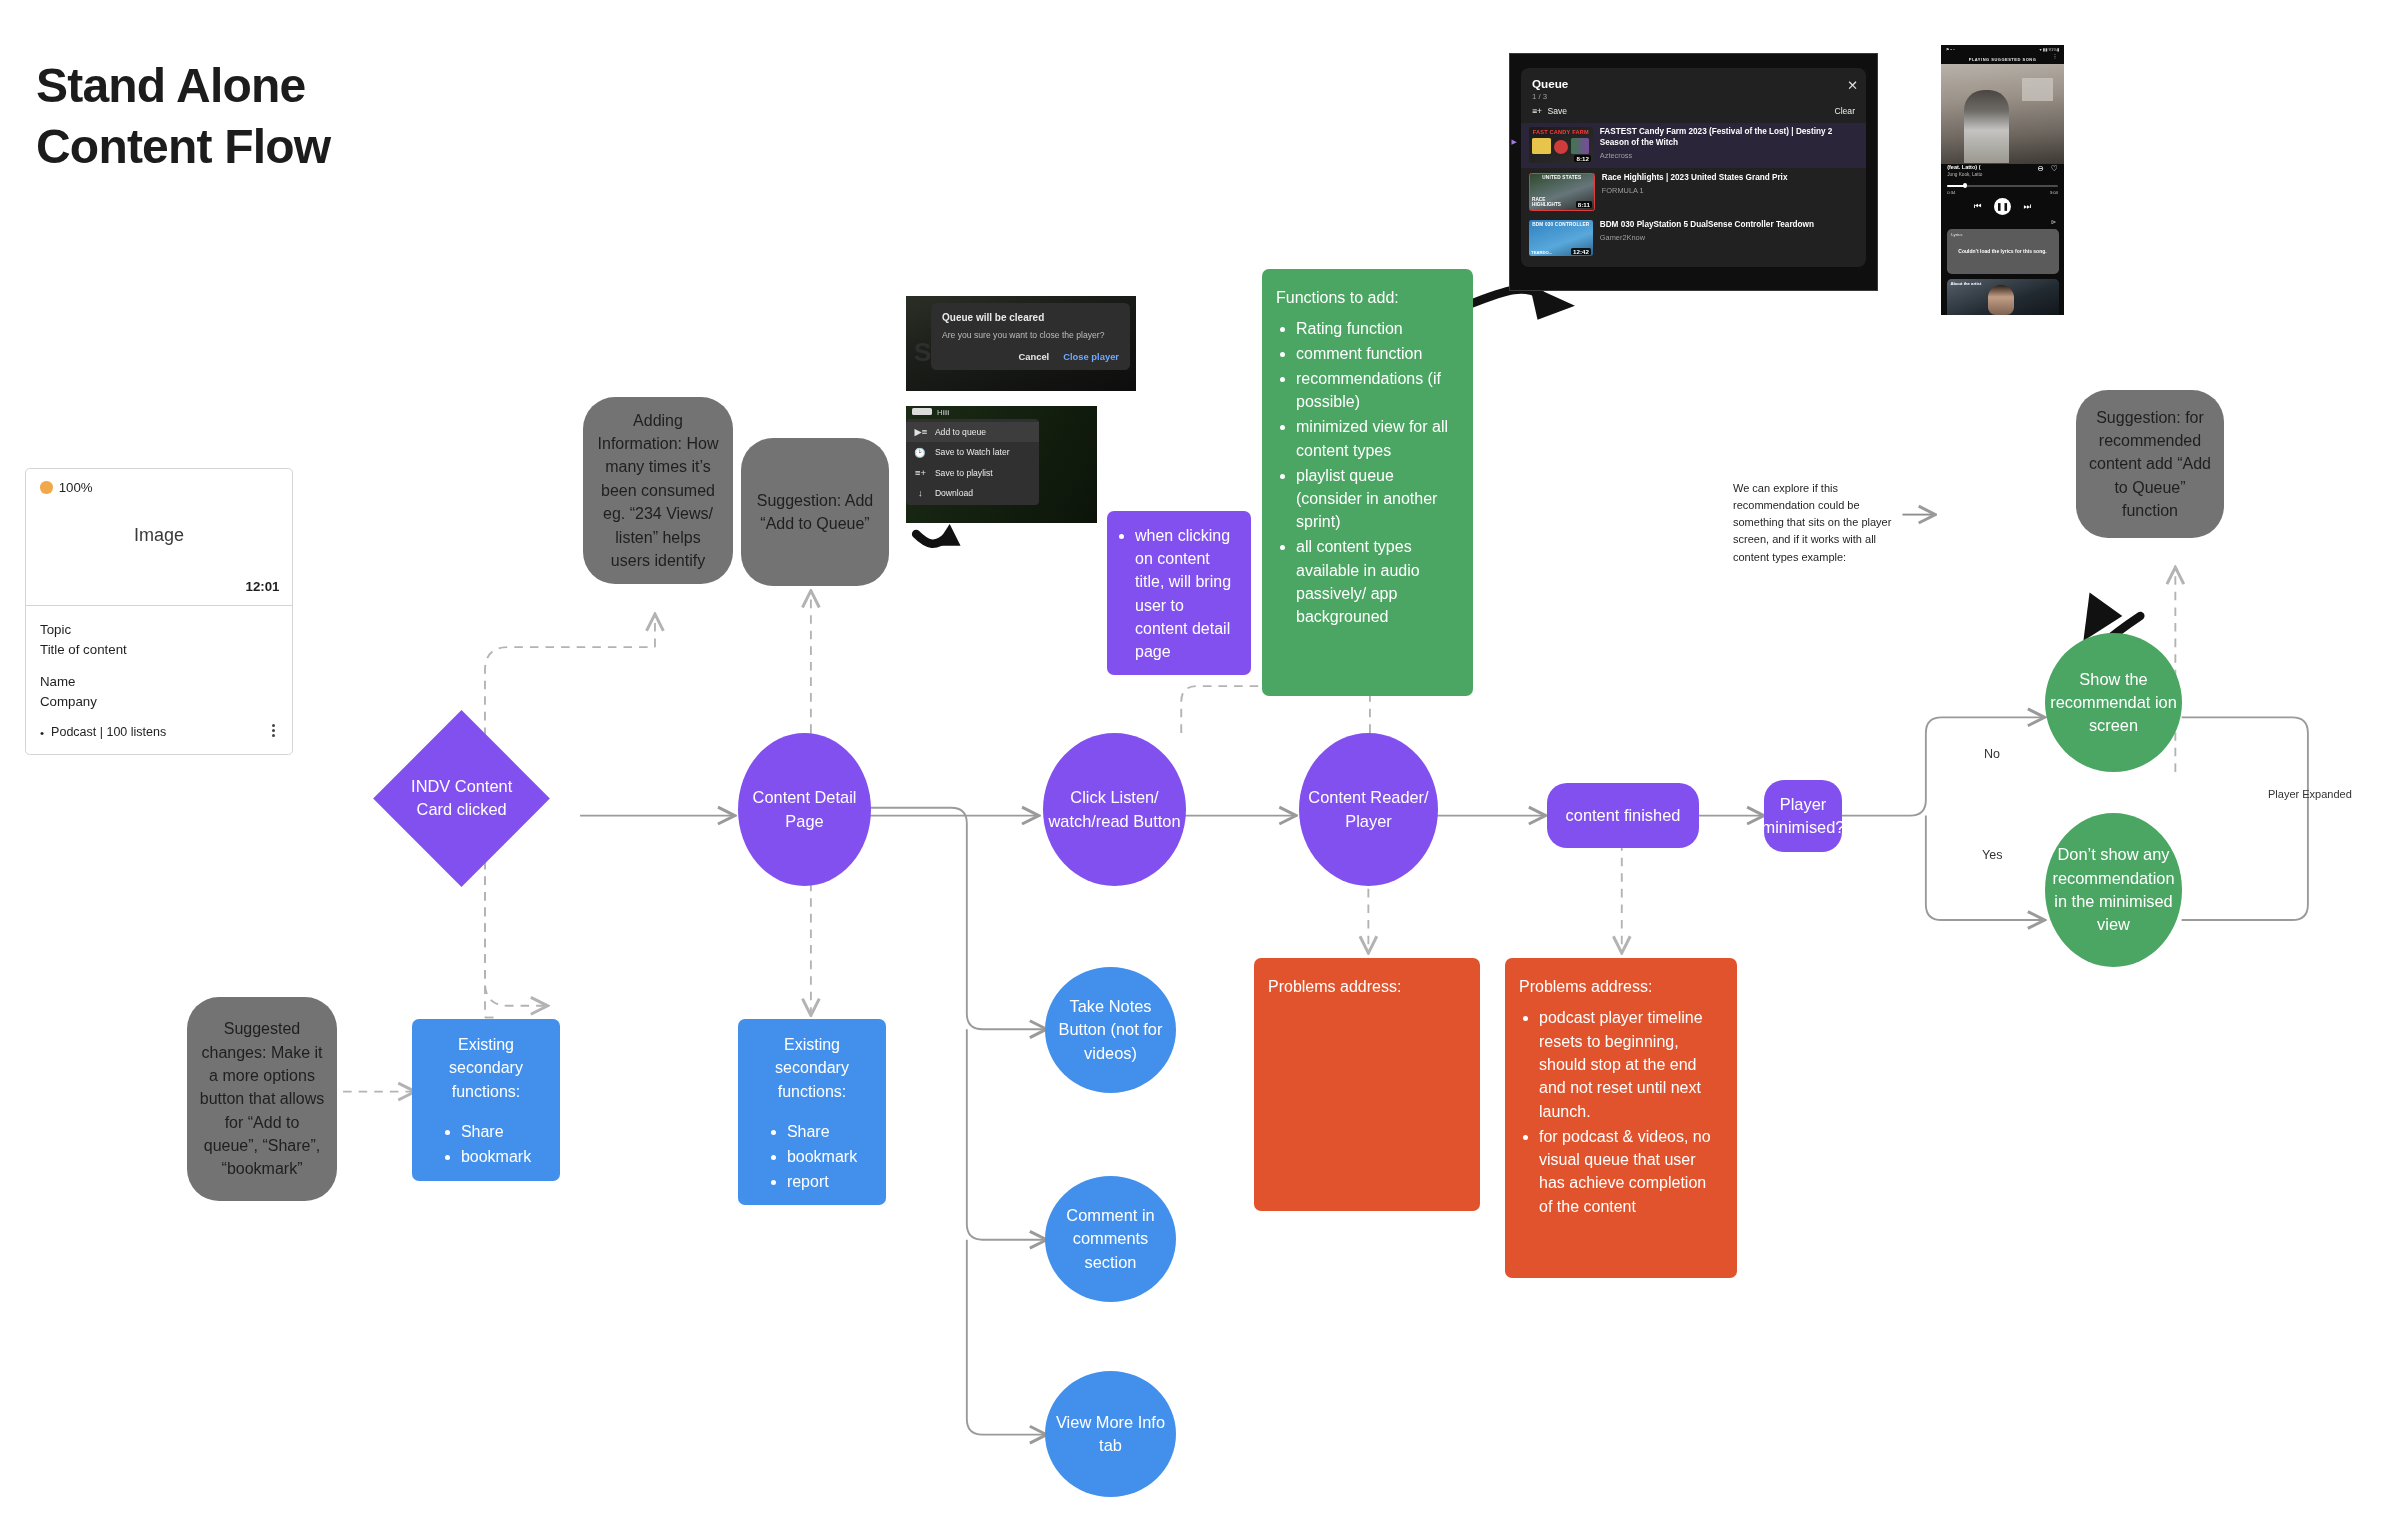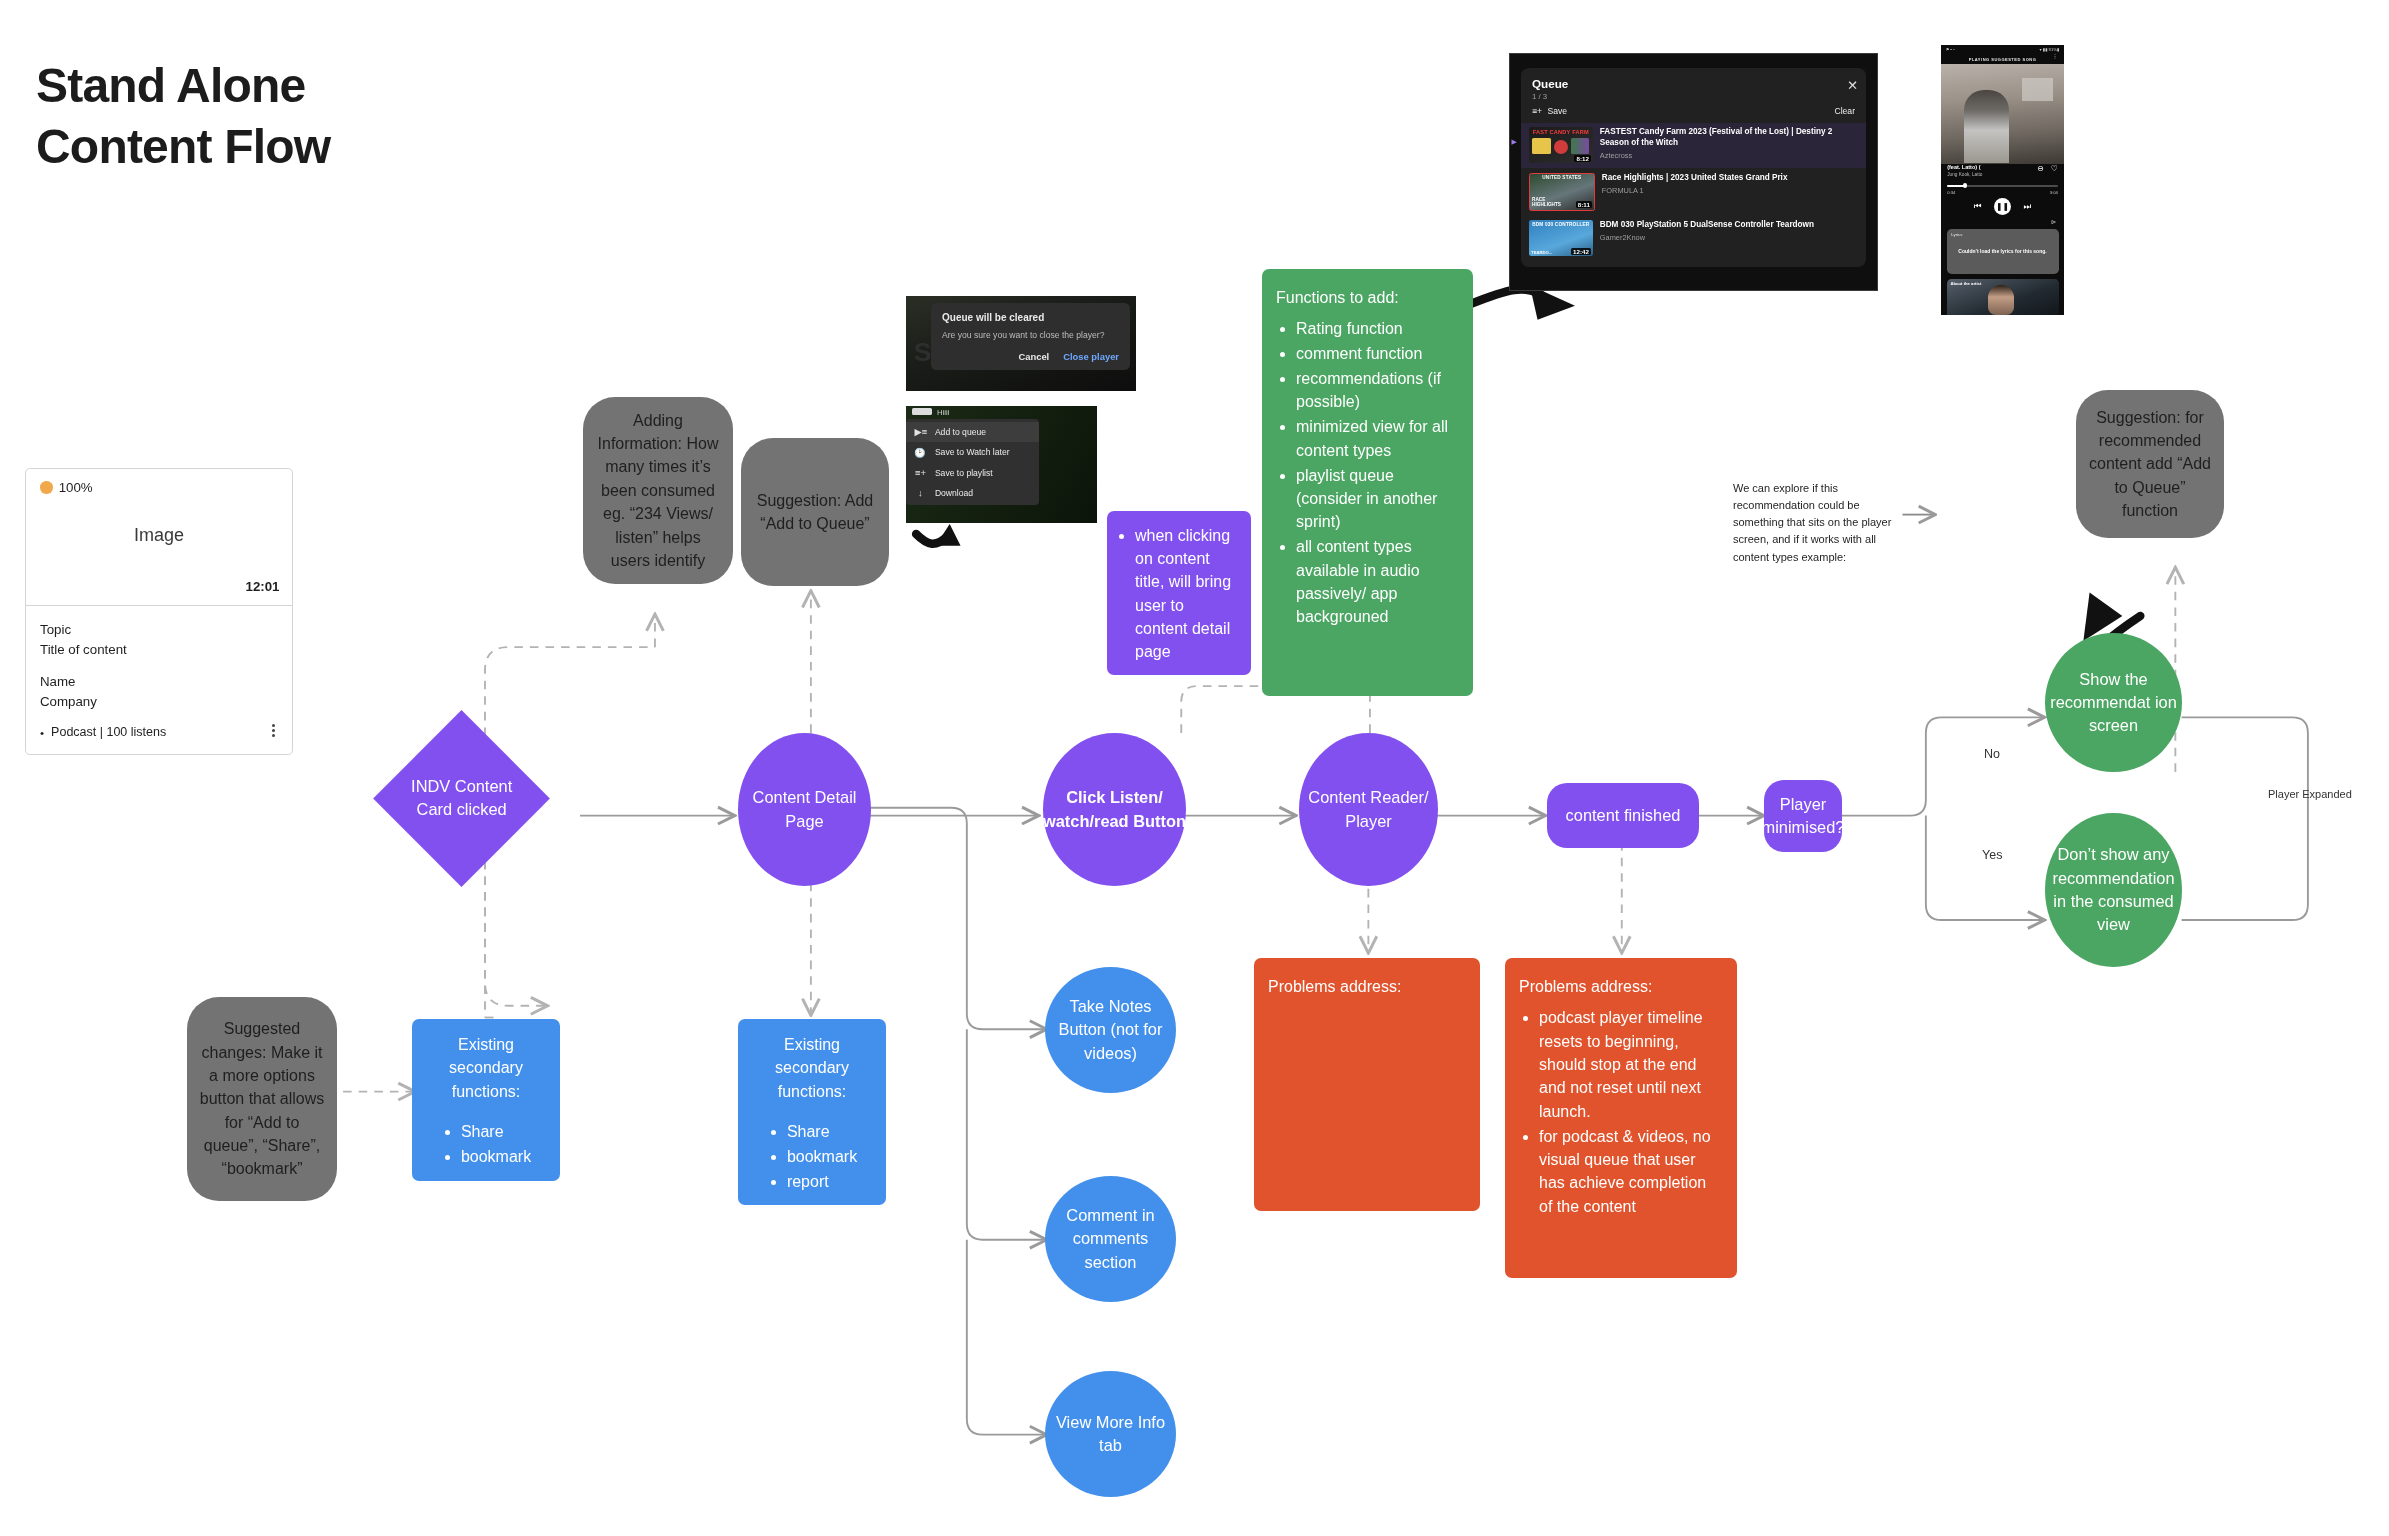--- a/index.html
+++ b/index.html
@@ -436,42 +436,42 @@
 </div>
 
 <div class="abs node purple diamond" style="left:399px;top:736px;width:125px;height:125px;">
   <span>INDV Content Card clicked</span>
 </div>
 
 <div class="abs node purple ellipse" style="left:738px;top:733px;width:133px;height:153px;">
   <span>Content Detail Page</span>
 </div>
 
-<div class="abs node purple ellipse" style="left:1043px;top:733px;width:143px;height:153px;font-weight:bold;">
+<div class="abs node purple ellipse" style="left:1043px;top:733px;width:143px;height:153px;">
   <span>Click Listen/ watch/read Button</span>
 </div>
 
 <div class="abs node purple ellipse" style="left:1299px;top:733px;width:139px;height:153px;">
   <span>Content Reader/ Player</span>
 </div>
 
 <div class="abs node purple rounded" style="left:1547px;top:783px;width:152px;height:65px;">
   <span>content finished</span>
 </div>
 
 <div class="abs node purple rounded" style="left:1764px;top:780px;width:78px;height:72px;">
   <span>Player minimised?</span>
 </div>
 
 <div class="abs node green ellipse" style="left:2045px;top:633px;width:137px;height:139px;">
   <span>Show the recommendat ion screen</span>
 </div>
 
 <div class="abs node green ellipse" style="left:2045px;top:813px;width:137px;height:154px;">
-  <span>Don’t show any recommendation in the consumed view</span>
+  <span>Don’t show any recommendation in the minimised view</span>
 </div>
 
 <div class="abs node blue ellipse" style="left:1045px;top:967px;width:131px;height:126px;">
   <span>Take Notes Button (not for videos)</span>
 </div>
 
 <div class="abs node blue ellipse" style="left:1045px;top:1176px;width:131px;height:126px;">
   <span>Comment in comments section</span>
 </div>
 

